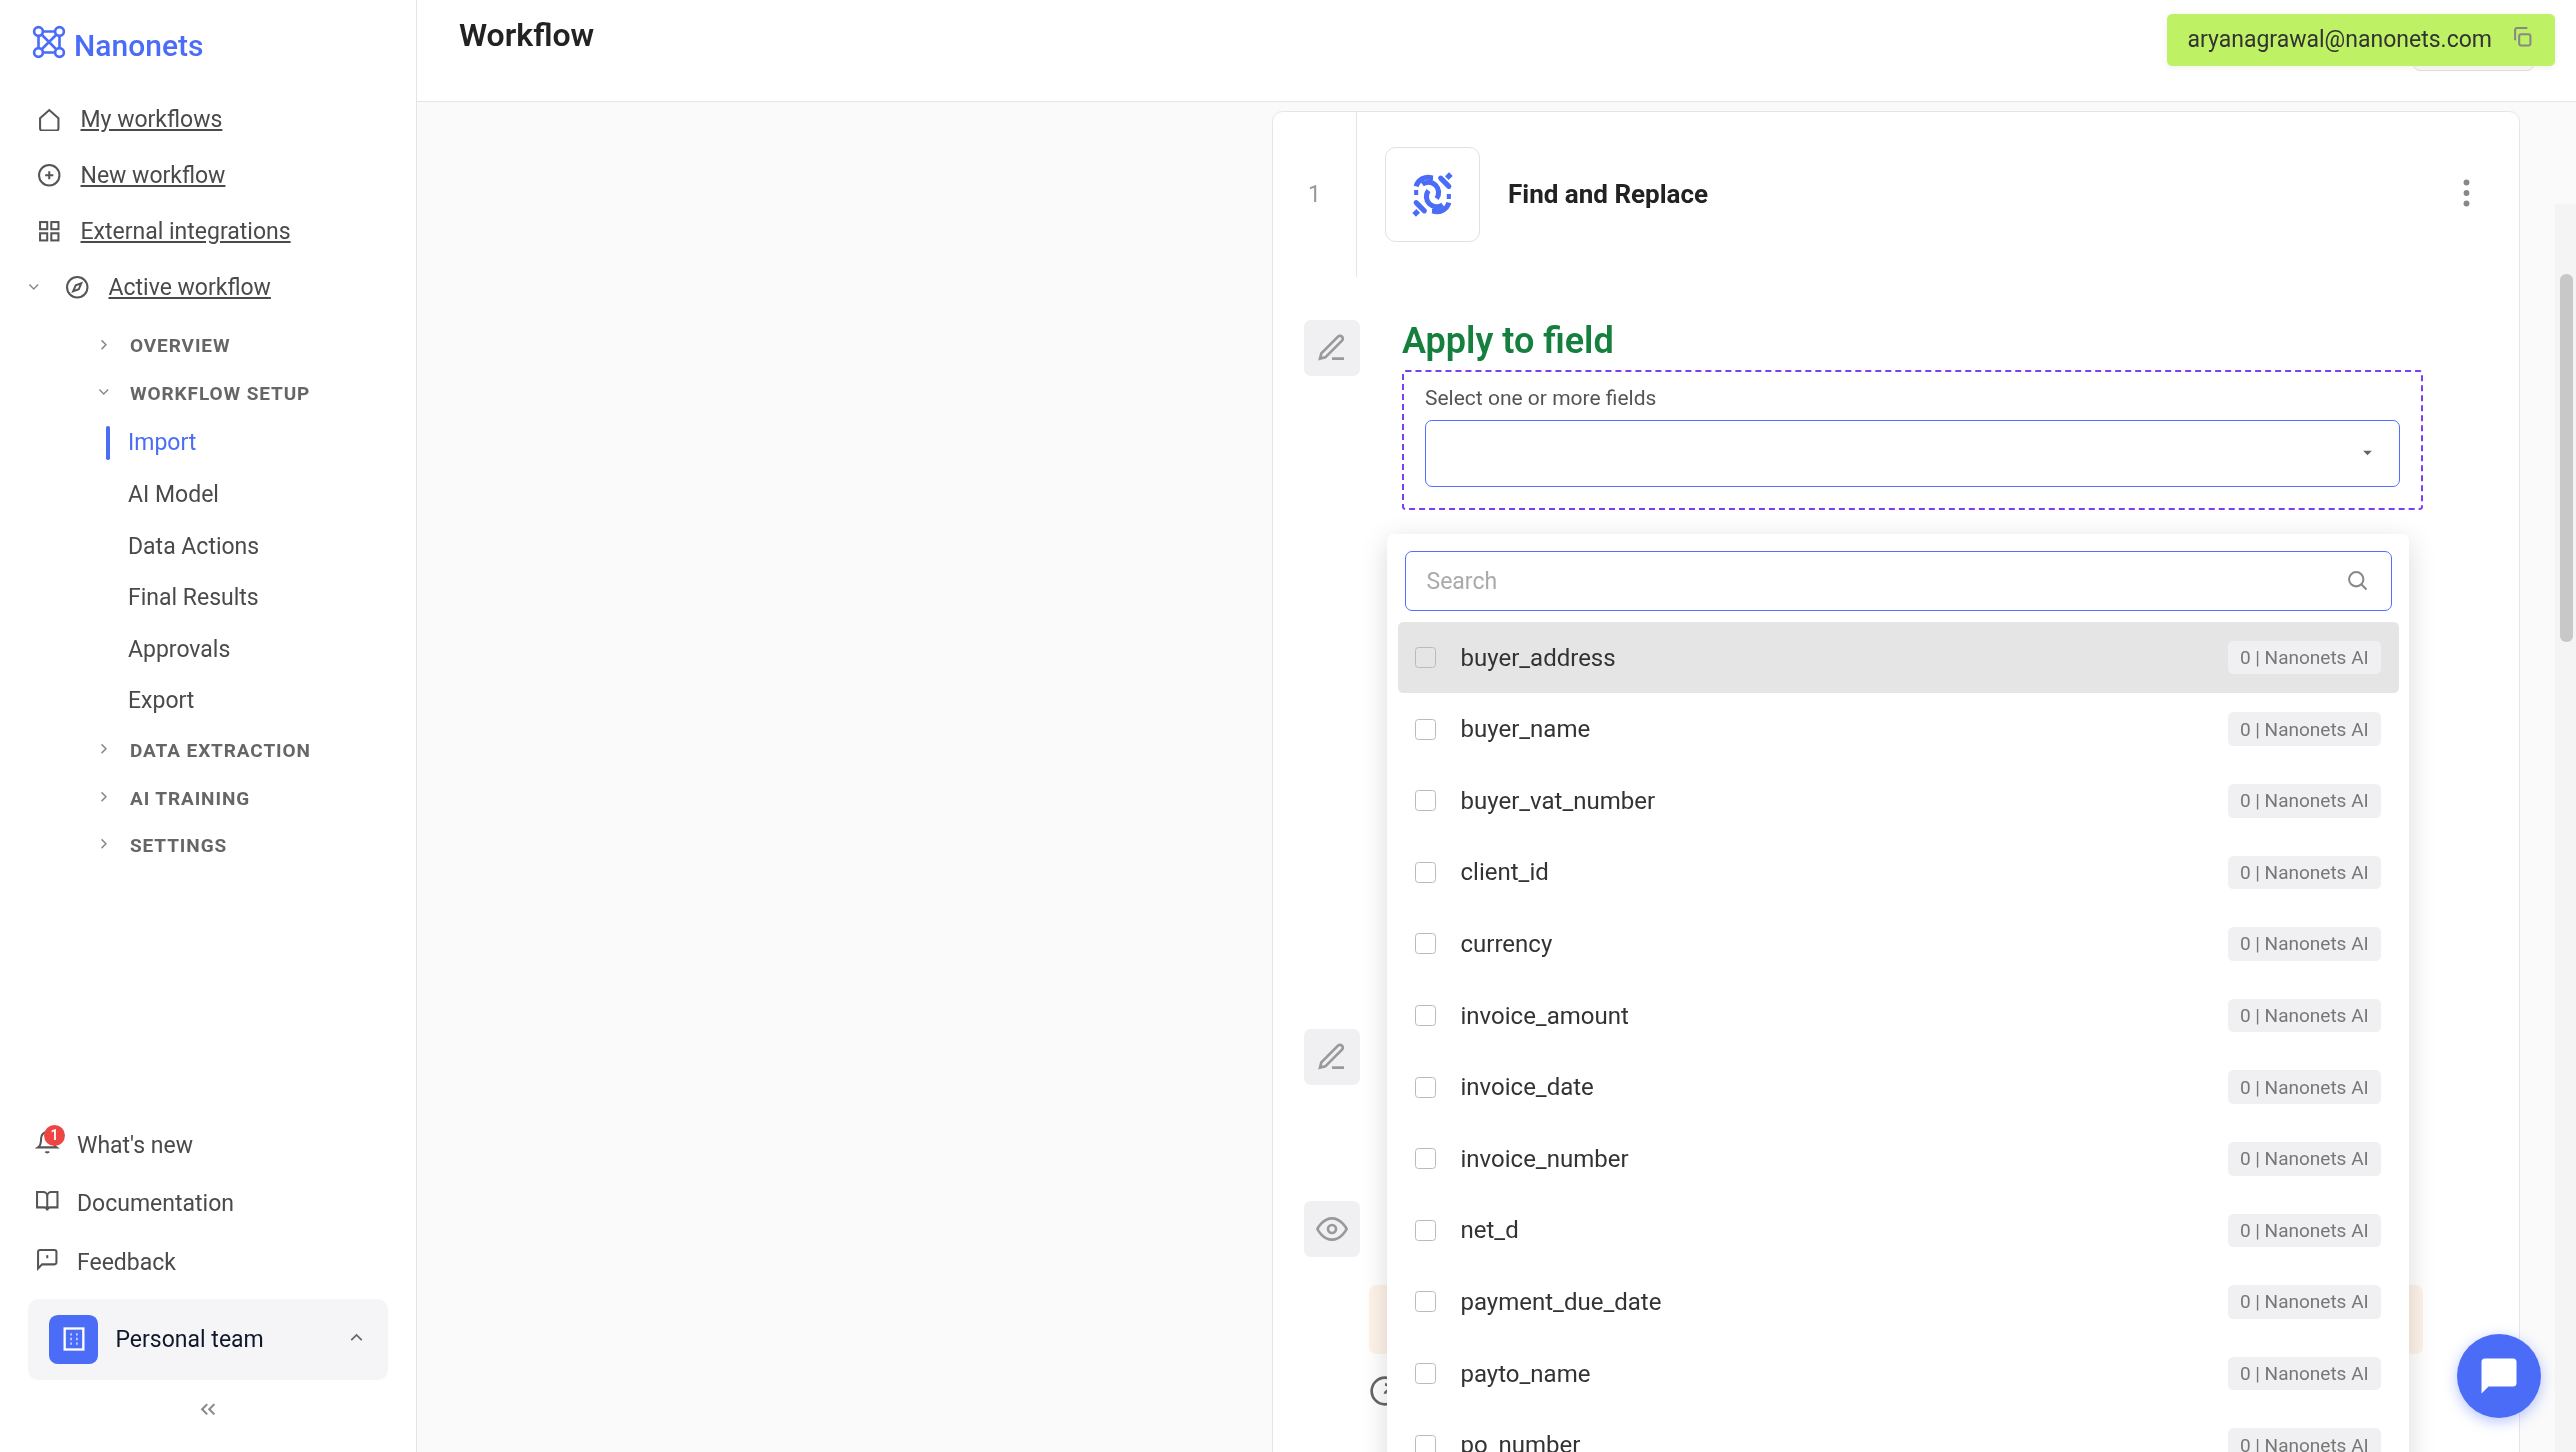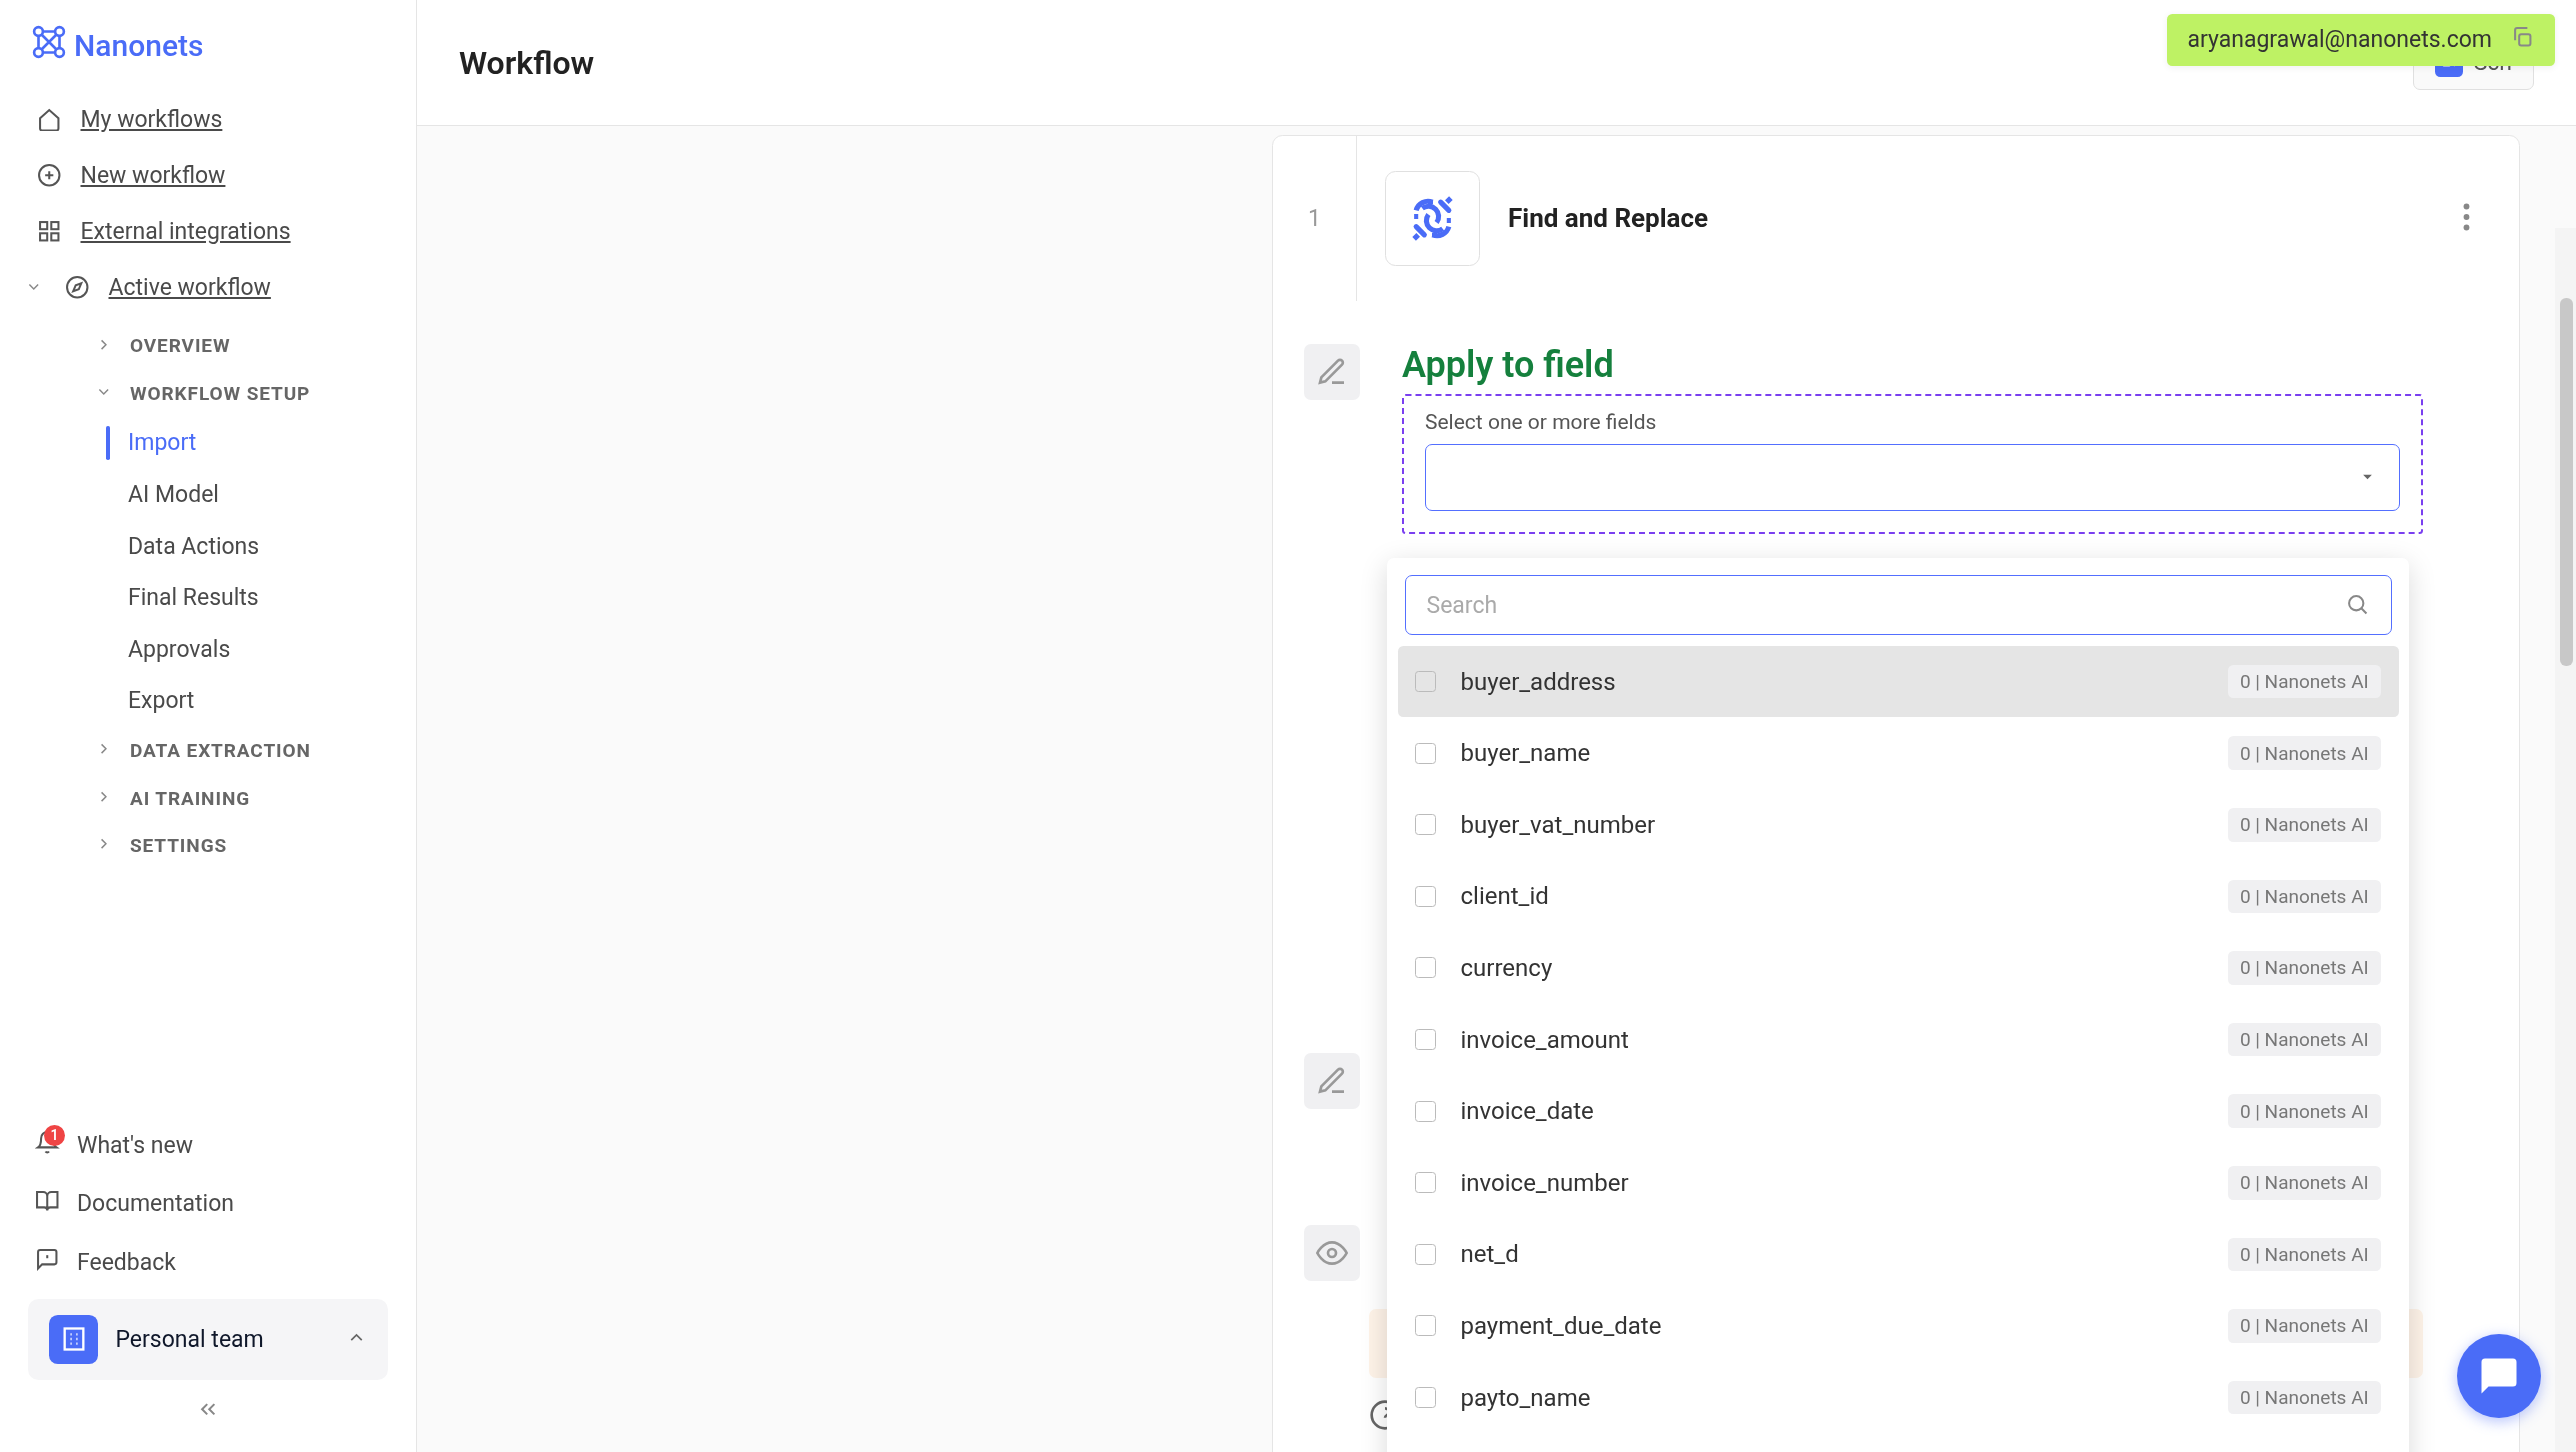--- a/index.html
+++ b/index.html
@@ -30,21 +30,21 @@
     .badge { position: absolute; left: 30px; top: 8.8px; background: #ef4444; color: white; font-size: 14px; width: 21px; height: 21px; border-radius: 50%; display: flex; align-items: center; justify-content: center; font-weight: 600; }
     
     .team-box { display: flex; align-items: center; gap: 17.5px; padding: 16px 21px; background: #f5f5f7; border-radius: 10.5px; margin: 7px 14px; cursor: pointer; }
     .team-icon { width: 49px; height: 49px; background: #4a6cf7; border-radius: 8.8px; display: flex; align-items: center; justify-content: center; }
     .team-label { font-size: 23px; color: #0f172a; flex: 1; }
     .team-chevron { color: #666; }
     
     .collapse-btn { display: flex; justify-content: center; padding: 10.5px; color: #888; cursor: pointer; }
     
     .main { flex: 1; display: flex; flex-direction: column; position: relative; }
-    .topbar { height: 126px; border-bottom: 0.9px solid #e5e5e5; display: flex; align-items: center; padding: 8px 42px; }
+    .topbar { height: 102px; border-bottom: 0.9px solid #e5e5e5; display: flex; align-items: flex-start; padding: 16px 42px; }
     .page-title { font-size: 32px; font-weight: 600; color: #222; }
     .topbar-right { margin-left: auto; display: flex; align-items: center; gap: 21px; }
     .sched-btn { display: flex; align-items: center; gap: 10.5px; padding: 12.3px 21px; border: 0.9px solid #e0e0e0; border-radius: 7px; font-size: 23px; color: #555; cursor: pointer; background: #fafafa; }
     .cam-icon { width: 28px; height: 28px; background: #4a6cf7; border-radius: 5.3px; display: flex; align-items: center; justify-content: center; }
     
     .content { flex: 1; background: #fafafa; position: relative; overflow: hidden; }
     
     .card { position: absolute; left: 855px; top: 8.8px; width: 1248px; background: #fff; border: 0.9px solid #e5e5e5; border-radius: 10.5px; }
     .card-header { display: flex; align-items: center; padding: 35px 42px; gap: 28px; position: relative; border-bottom: 0.9px solid transparent; }
     .step-num-wrap { width: 84px; display: flex; align-items: center; justify-content: center; font-size: 23px; color: #999; border-right: 0.9px solid #e5e5e5; align-self: stretch; margin: -35px 0 -35px -42px; }

